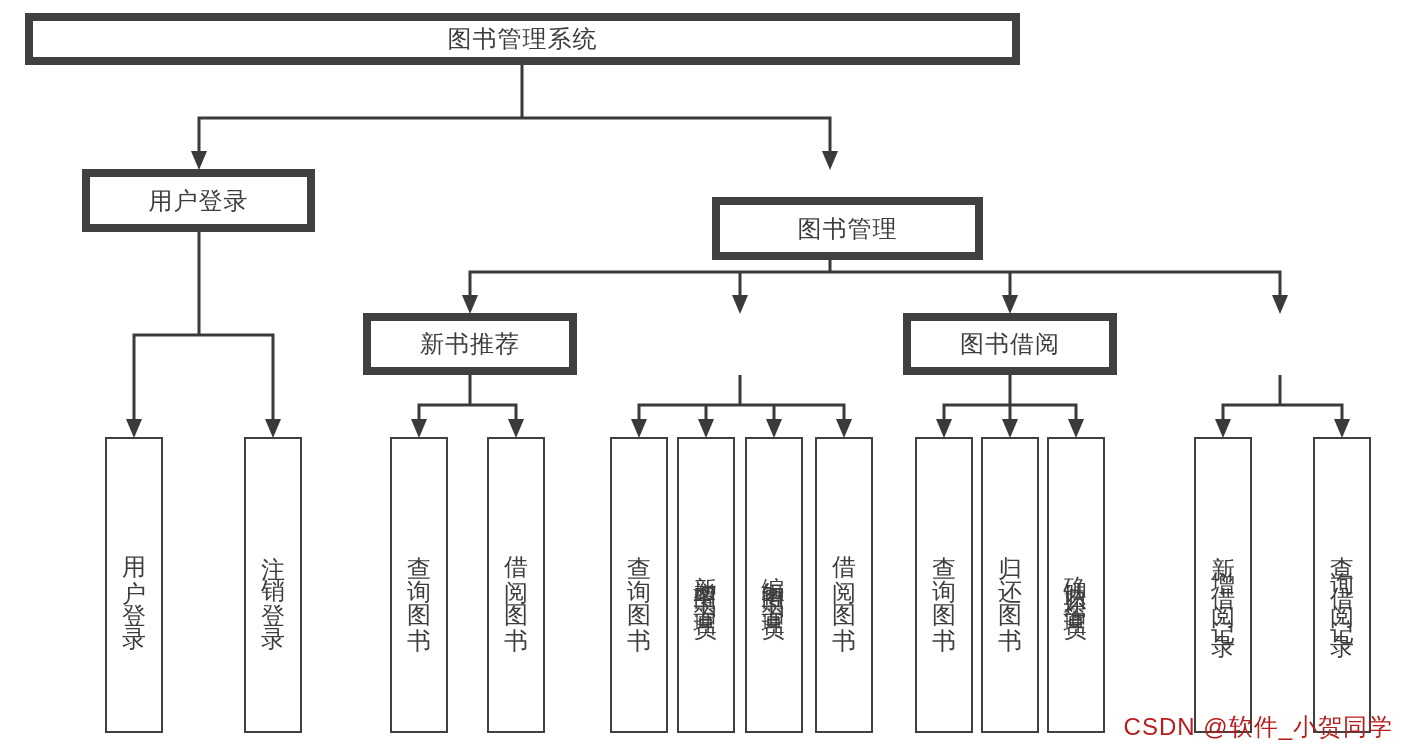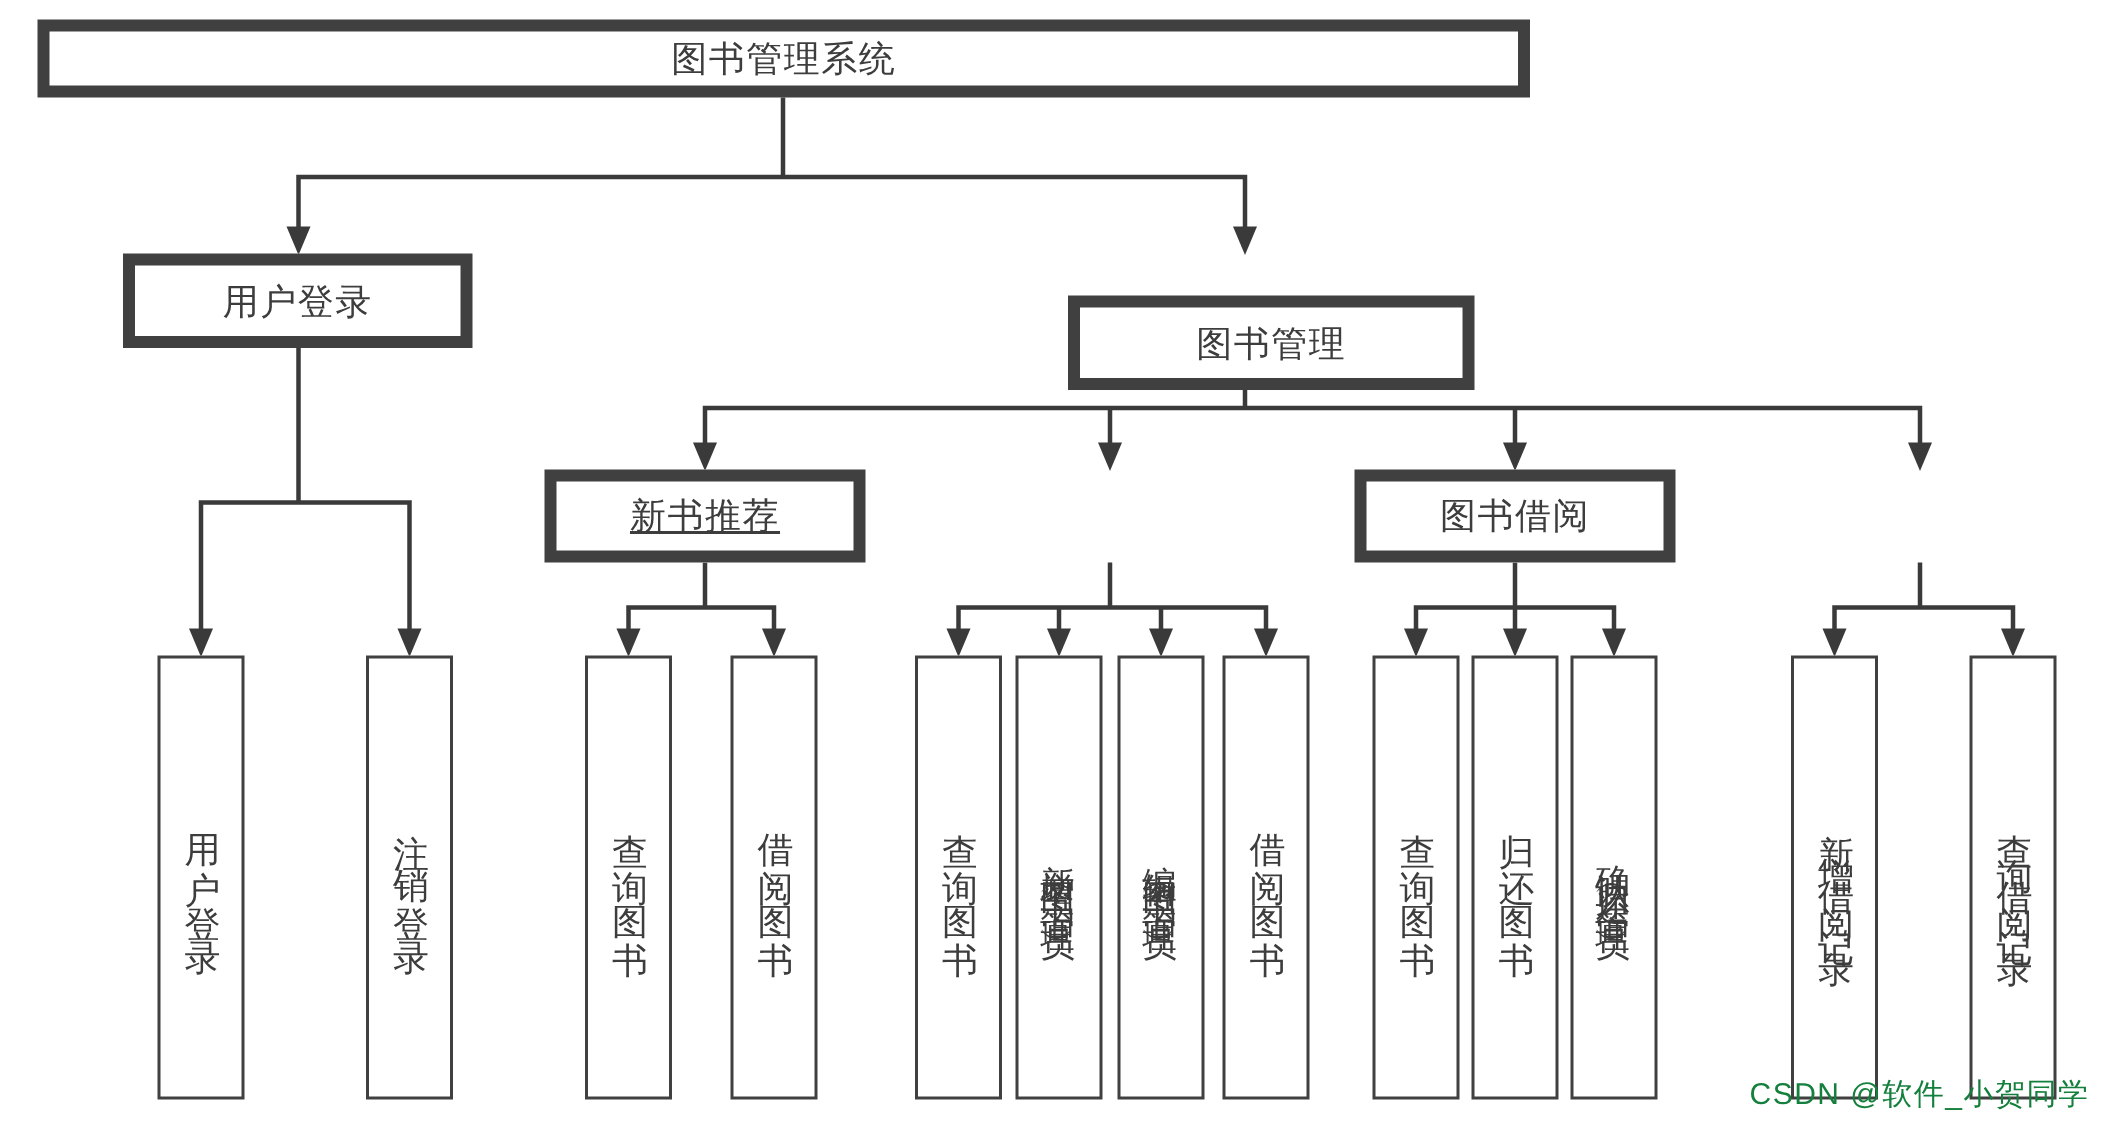--- a/index.html
+++ b/index.html
@@ -31,22 +31,22 @@
     white-space:nowrap;
     color:#3d3d3d;
   }
   .v4 { letter-spacing:24px; }
   .v6 { letter-spacing:16px; }
   .v9 { letter-spacing:6px; font-size:23px; }
   .watermark {
     position:absolute;
     right:12px;
     bottom:4px;
-    color:#15803d;
-    font-size:20px;
+    color:#b91c1c;
+    font-size:24px;
     letter-spacing:1px;
     z-index:5;
   }
 </style>
 </head>
 <body>
 
 <div class="canvas">
 
   <svg class="connectors" viewBox="0 0 1405 747" xmlns="http://www.w3.org/2000/svg">
@@ -93,21 +93,21 @@
     <span>图书管理系统</span>
   </div>
 
   <div class="node" style="left:82px; top:169px; width:233px; height:63px;">
     <span>用户登录</span>
   </div>
   <div class="node" style="left:712px; top:169px; width:271px; height:63px;margin-top:28px;">
     <span>图书管理</span>
   </div>
 
-  <div class="node" style="left:363px; top:313px; width:214px; height:62px;text-decoration:underline;">
+  <div class="node" style="left:363px; top:313px; width:214px; height:62px;">
     <span>新书推荐</span>
   </div>
   <div class="node" style="left:903px; top:313px; width:214px; height:62px;">
     <span>图书借阅</span>
   </div>
 
   <div class="node leaf" style="left:105px; top:437px; width:58px; height:296px;">
     <span class="vtext v4">用户登录</span>
   </div>
   <div class="node leaf" style="left:244px; top:437px; width:58px; height:296px;">

